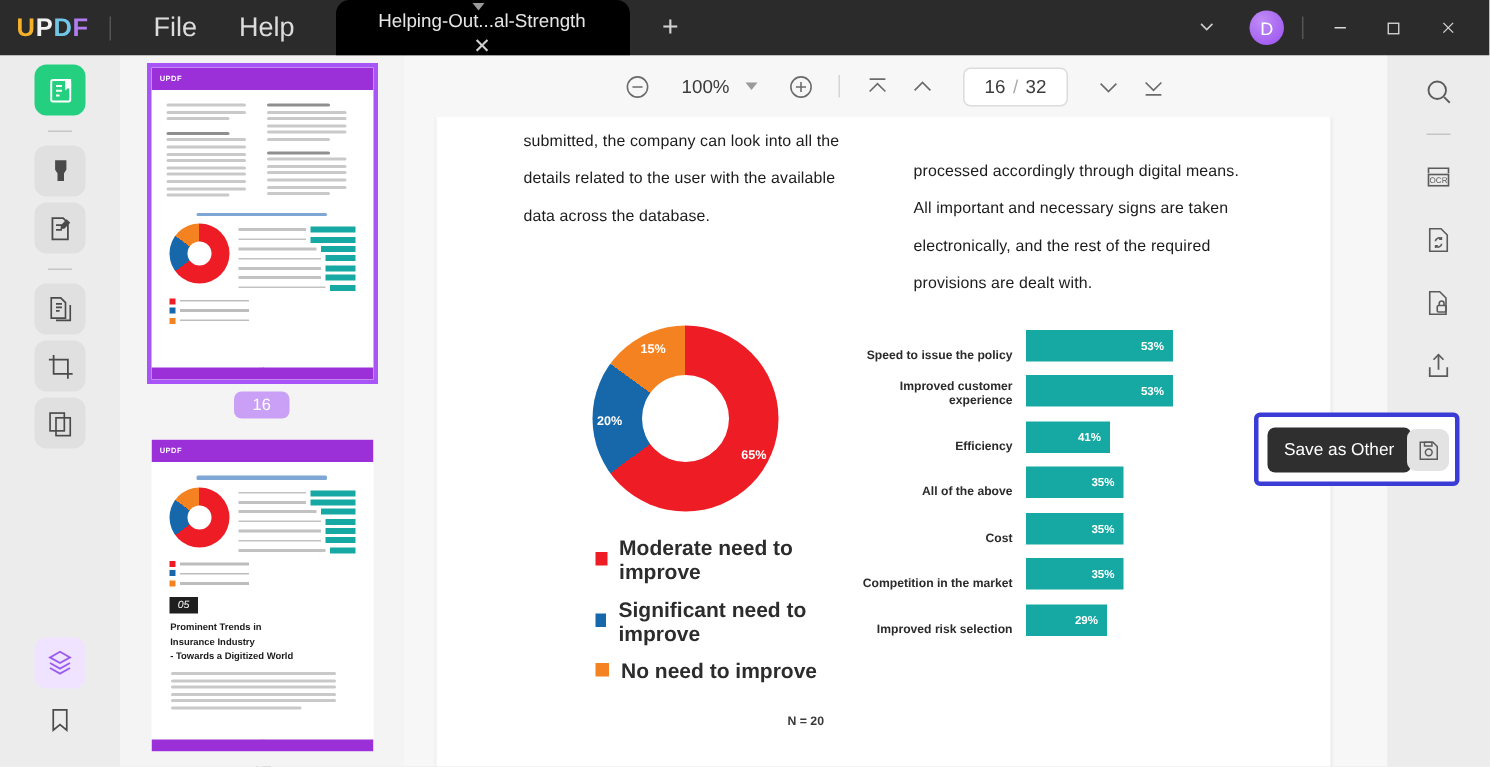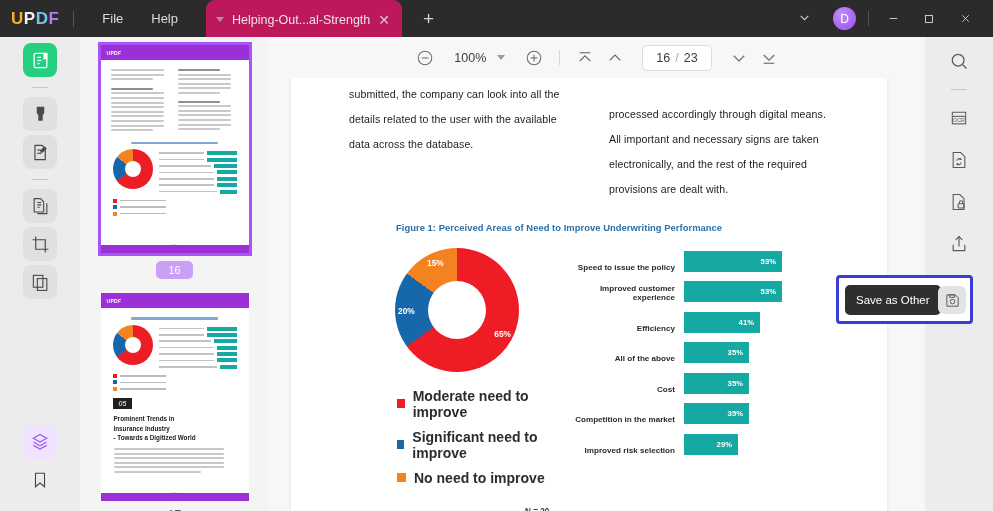--- a/index.html
+++ b/index.html
@@ -17,26 +17,27 @@
     background: #2b2b2b; display: flex; align-items: center;
   }
   .logo { display: flex; align-items: baseline; margin-left: 11px; font-weight: bold; font-size: 17px; letter-spacing: .5px; }
   .logo span { display: inline-block; }
   .logo .u { color: #f5b228; }
   .logo .p { color: #f2f2f2; }
   .logo .d { color: #72c7e8; }
   .logo .f { color: #b07cf0; }
   .tb-sep { width: 1px; height: 16px; background: #555; margin: 0 14px; }
   .menu-item {
-    color: #dcdcdc; font-size: 13px; padding: 5px 14px; border-radius: 4px; cursor: default;
+    color: #dcdcdc; font-size: 18px; padding: 5px 14px; border-radius: 4px; cursor: default;
   }
   .tab {
-    margin-left: 14px; height: 37px; min-width: 196px; background: #be185d;
+    margin-left: 14px; height: 37px; min-width: 196px; background: #000000;
     border-radius: 9px 9px 0 0; display: flex; align-items: center; padding: 2px 8px 0 6px;
     position: relative;
+    flex-direction: column;
   }
   .tab .caret {
     width: 0; height: 0; border-left: 4px solid transparent; border-right: 4px solid transparent;
     border-top: 5px solid #9a9a9a; margin: 0 8px 0 4px;
   }
   .tab .tab-title { color: #e6e6e6; font-size: 12.5px; flex: 1; white-space: nowrap; overflow: hidden; }
   .tab .tab-close { color: #cfcfcf; font-size: 14px; padding: 0 4px; line-height: 1; }
   .tab-add { color: #d2d2d2; font-size: 19px; margin-left: 16px; line-height: 1; padding: 0 5px; }
   .win-right { margin-left: auto; display: flex; align-items: center; padding-right: 10px; }
   .chevron-btn { color: #cfcfcf; font-size: 12px; padding: 6px 10px; }
@@ -513,21 +514,21 @@
         </svg>
     </div>
     <div class="tool-icon">
       <svg width="18" height="18" viewBox="0 0 24 24" fill="none" stroke="currentColor" stroke-width="1.5">
           <path d="M5 15l7-7 7 7"></path>
         </svg>
     </div>
     <div class="pagebox">
       <span>16</span>
       <span class="sl">/</span>
-      <span>23</span>
+      <span>32</span>
     </div>
     <div class="tool-icon">
       <svg width="18" height="18" viewBox="0 0 24 24" fill="none" stroke="currentColor" stroke-width="1.5">
           <path d="M5 9l7 7 7-7"></path>
         </svg>
     </div>
     <div class="tool-icon">
       <svg width="18" height="18" viewBox="0 0 24 24" fill="none" stroke="currentColor" stroke-width="1.5">
           <path d="M5 8l7 7 7-7"></path>
           <line x1="5" y1="19" x2="19" y2="19"></line>
@@ -541,21 +542,20 @@
 
         <div class="ptext-cols">
           <div class="ptext-col">
             <p>submitted, the company can look into all the details related to the user with the available data across the database.</p>
           </div>
           <div class="ptext-col right">
             <p>processed accordingly through digital means. All important and necessary signs are taken electronically, and the rest of the required provisions are dealt with.</p>
           </div>
         </div>
 
-        <div class="fig-title">Figure 1: Perceived Areas of Need to Improve Underwriting Performance</div>
 
         <div class="fig-body">
 
           <div class="donut-block">
             <div class="donut">
               <div class="donut-lab dl-65">65%</div>
               <div class="donut-lab dl-20">20%</div>
               <div class="donut-lab dl-15">15%</div>
             </div>
             <div class="legend">
@@ -578,21 +578,21 @@
             <div class="bar-row">
               <div class="bar-label">Speed to issue the policy</div>
               <div class="bar" style="width:98px">53%</div>
             </div>
             <div class="bar-row">
               <div class="bar-label">Improved customer experience</div>
               <div class="bar" style="width:98px">53%</div>
             </div>
             <div class="bar-row">
               <div class="bar-label">Efficiency</div>
-              <div class="bar" style="width:76px">41%</div>
+              <div class="bar" style="width:56px">41%</div>
             </div>
             <div class="bar-row">
               <div class="bar-label">All of the above</div>
               <div class="bar" style="width:65px">35%</div>
             </div>
             <div class="bar-row">
               <div class="bar-label">Cost</div>
               <div class="bar" style="width:65px">35%</div>
             </div>
             <div class="bar-row">

